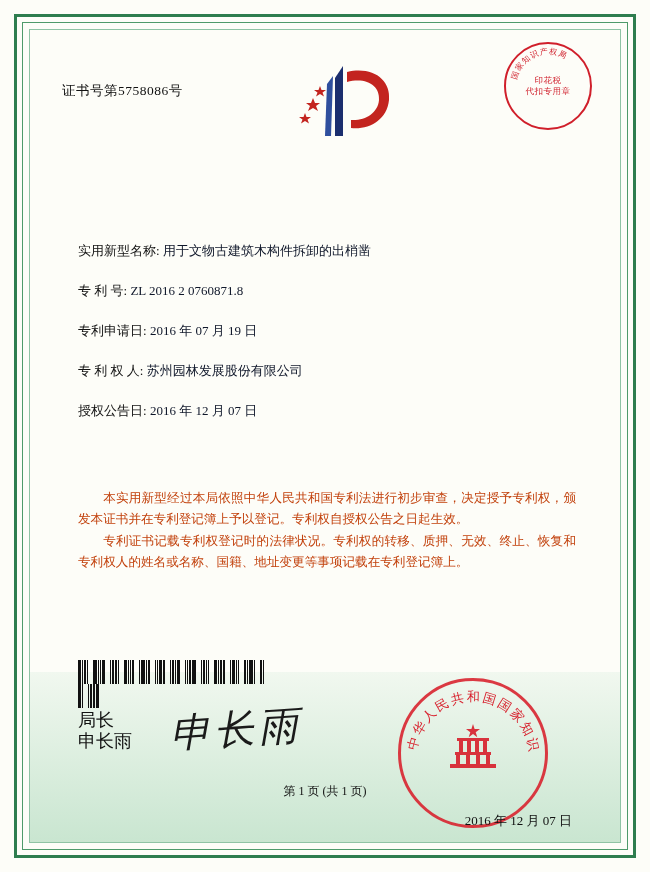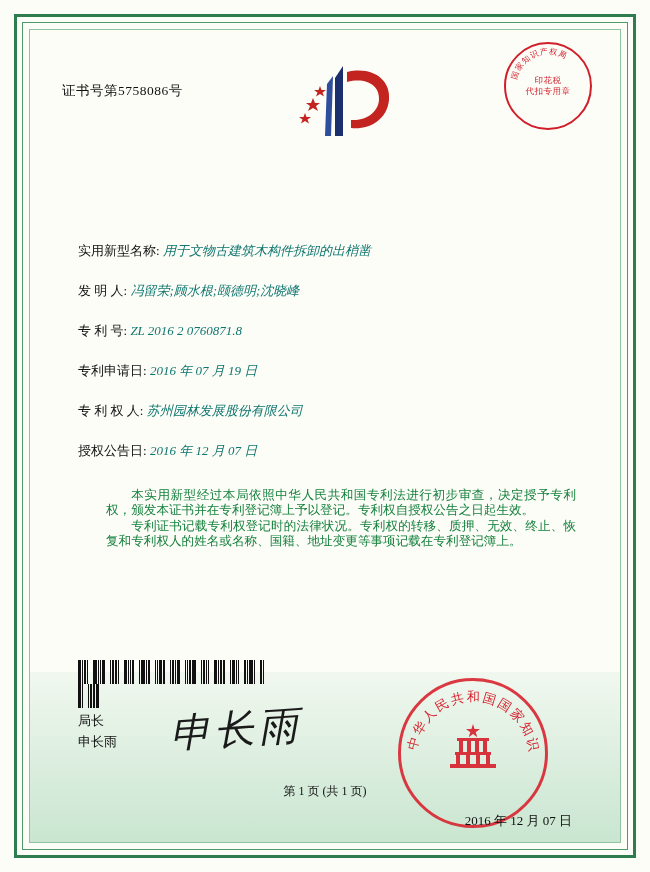--- a/index.html
+++ b/index.html
@@ -116,34 +116,32 @@
     margin-bottom: 22px;
     line-height: 18px;
     white-space: nowrap;
   }
   .field .lbl {
     display: inline-block;
     color: #111;
   }
   .field .val {
     display: inline;
-    color: #0f766e;
-    font-style: italic;
+    color: #0f172a;
   }
   
   .body-text {
     position: absolute;
     left: 48px;
     right: 44px;
     top: 458px;
     font-size: 12.6px;
-    line-height: 15px;
-    color: #15803d;
+    line-height: 21px;
+    color: #c2410c;
     text-align: justify;
-    margin-left: 28px;
   }
   .body-text p {
     margin: 0 0 1px 0;
     text-indent: 2em;
   }
   
   .barcode {
     position: absolute;
     left: 48px;
     top: 630px;
@@ -155,21 +153,21 @@
     background: #111;
     height: 24px;
     margin-right: 1px;
     vertical-align: top;
   }
   
   .sig-block {
     position: absolute;
     left: 48px;
     top: 680px;
-    font-size: 13px;
+    font-size: 18px;
     line-height: 21px;
     color: #111;
   }
   .signature {
     position: absolute;
     left: 140px;
     top: 672px;
     font-size: 40px;
     font-family: "DejaVu Serif", serif;
     font-style: italic;
@@ -245,24 +243,20 @@
         </text>
       </svg>
       <div class="seal-text">印花税<br>代扣专用章</div>
     </div>
 
 
     <div class="fields">
       <div class="field">
         <span class="lbl">实用新型名称:</span>
         <span class="val">用于文物古建筑木构件拆卸的出梢凿</span>
-      </div>
-      <div class="field">
-        <span class="lbl">发  明  人:</span>
-        <span class="val">冯留荣;顾水根;颐德明;沈晓峰</span>
       </div>
       <div class="field">
         <span class="lbl">专  利  号:</span>
         <span class="val">ZL 2016 2 0760871.8</span>
       </div>
       <div class="field">
         <span class="lbl">专利申请日:</span>
         <span class="val">2016 年 07 月 19 日</span>
       </div>
       <div class="field">

